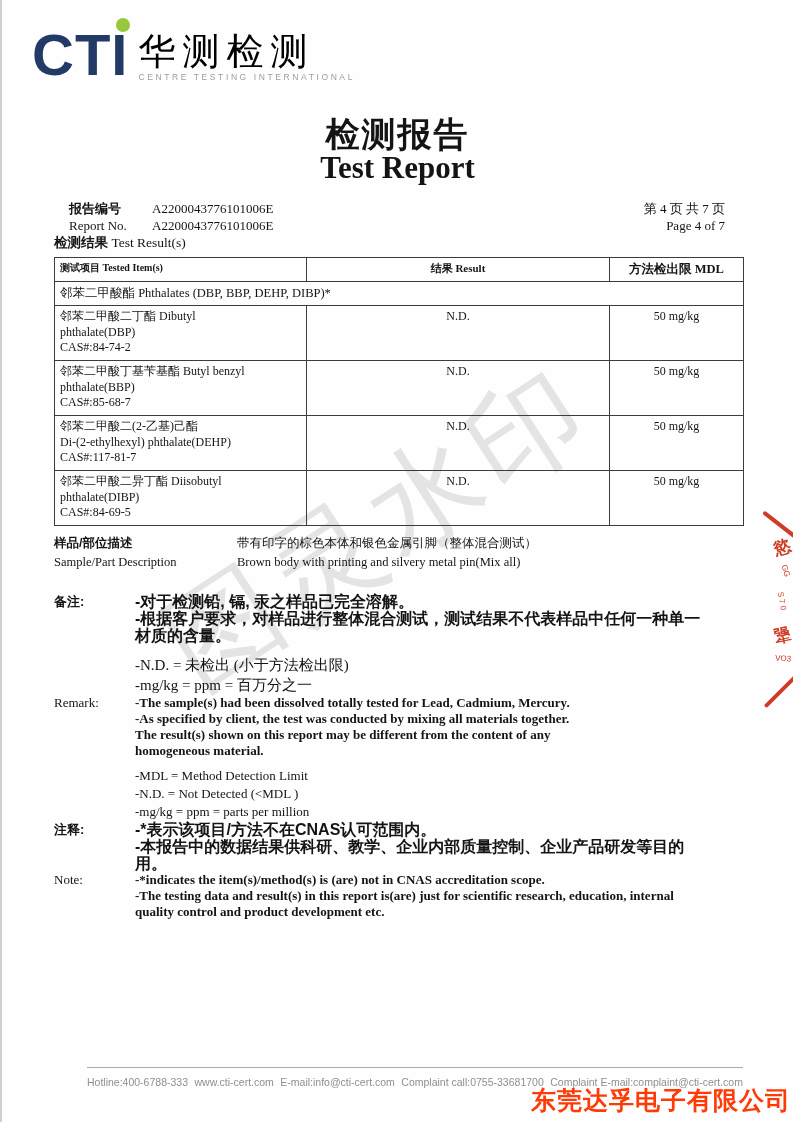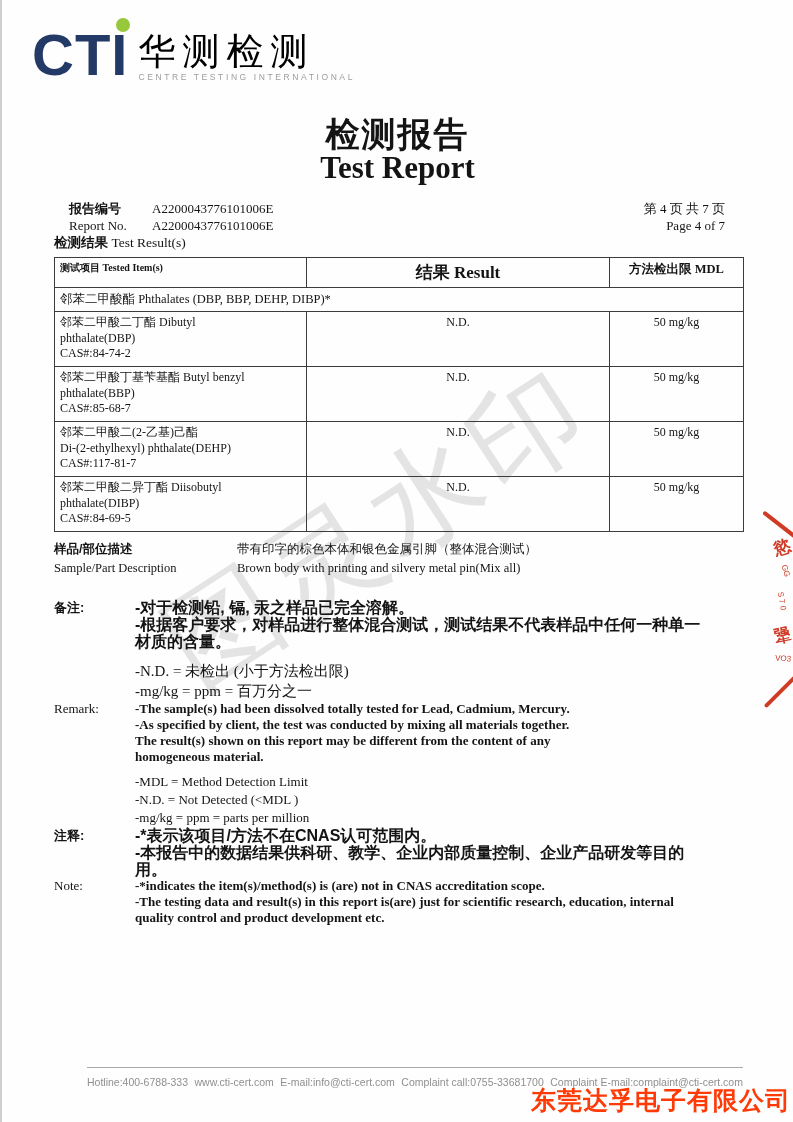--- a/index.html
+++ b/index.html
@@ -34,21 +34,21 @@
   .meta-label{display:inline-block;width:83px;}
   .meta-right{text-align:right;font-size:13px;line-height:17px;}
 
   
   .main{position:absolute;left:52px;top:234px;width:656px;z-index:2;}
   .results-heading{font-size:13.5px;margin-bottom:5px;}
 
   table.results{border-collapse:collapse;width:656px;table-layout:fixed;}
   table.results th,table.results td{border:1.5px solid #3c3c3c;padding:3px 5px;vertical-align:top;}
   th.c-item{width:241px;text-align:left;font-size:10px;}
-  th.c-result{width:292px;text-align:center;font-size:17px;}
+  th.c-result{width:292px;text-align:center;font-size:11px;}
   th.c-mdl{width:123px;text-align:center;font-size:12.5px;}
   td.group{font-size:12.5px;padding:2px 5px;}
   td.item{font-size:12px;line-height:15.5px;height:48px;}
   td.result,td.mdl{text-align:center;font-size:12px;padding-top:5px;}
 
   
   .sample{display:flex;margin-top:8px;}
   .sample-labels{width:183px;}
   .sample-labels div{font-size:12.5px;line-height:19px;}
   .sample-desc div{font-size:12.5px;line-height:19px;}

